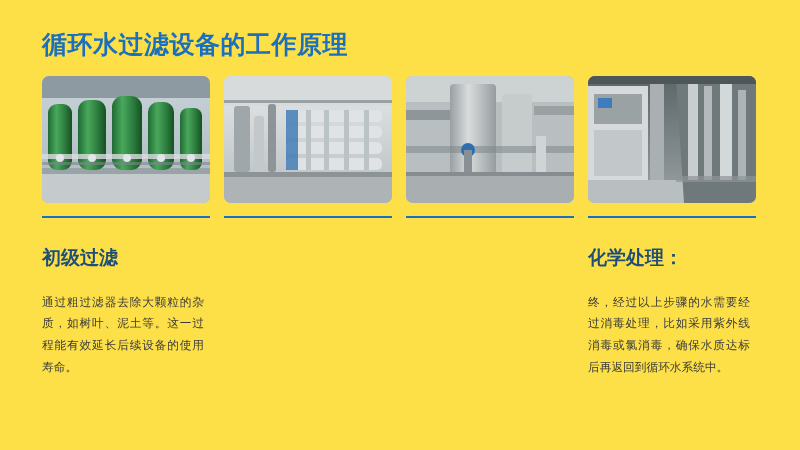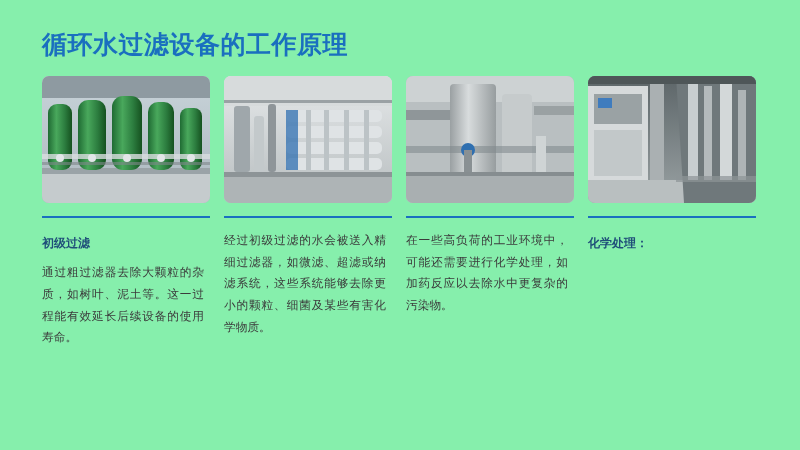--- a/index.html
+++ b/index.html
@@ -10,21 +10,21 @@
     width: 800px;
     height: 450px;
     background: #ffffff;
     font-family: "Liberation Sans", "DejaVu Sans", sans-serif;
     overflow: hidden;
   }
   .page {
     position: relative;
     width: 800px;
     height: 450px;
-    background: #86efac;
+    background: #fde047;
   }
   .title {
     position: absolute;
     left: 42px;
     top: 28px;
     font-size: 25px;
     font-weight: bold;
     color: #1a6fbf;
     letter-spacing: 0.5px;
     white-space: nowrap;
@@ -54,29 +54,29 @@
     width: 168px;
     height: 127px;
   }
   .divider {
     width: 168px;
     height: 2px;
     background: #1a6fbf;
     margin-top: 13px;
   }
   .card-title {
-    margin-top: 18px;
-    font-size: 12px;
+    margin-top: 29px;
+    font-size: 19px;
     font-weight: bold;
     color: #1f4e79;
     line-height: 1.2;
     white-space: nowrap;
   }
   .card-body {
-    margin-top: 11px;
+    margin-top: 21px;
     font-size: 11.7px;
     line-height: 1.85;
     color: #3b3b3b;
     text-align: justify;
     width: 162px;
   }
 </style>
 </head>
 <body>
 
@@ -150,21 +150,20 @@
             <rect x="120" y="34" width="5" height="60" fill="#bcc3c6"></rect>
             <rect x="140" y="34" width="5" height="60" fill="#bcc3c6"></rect>
           </g>
           <rect x="10" y="30" width="16" height="66" rx="3" fill="#9fa7ab"></rect>
           <rect x="30" y="40" width="10" height="56" rx="3" fill="#c3c9cb"></rect>
           <rect x="44" y="28" width="8" height="68" rx="3" fill="#8e9599"></rect>
           <rect x="0" y="24" width="168" height="3" fill="#9aa1a4"></rect>
         </svg>
       </div>
       <div class="divider"></div>
-      <div class="card-body">经过初级过滤的水会被送入精细过滤器，如微滤、超滤或纳滤系统，这些系统能够去除更小的颗粒、细菌及某些有害化学物质。</div>
     </div>
 
     <div class="card">
       <div class="thumb">
         <svg viewBox="0 0 168 127" preserveAspectRatio="none">
           <defs>
             <linearGradient id="g3tank" x1="0" y1="0" x2="1" y2="0">
               <stop offset="0" stop-color="#9aa0a2"></stop>
                 <stop offset="0.4" stop-color="#d8dcdd"></stop>
               <stop offset="1" stop-color="#979d9f"></stop>
@@ -178,21 +177,20 @@
           <rect x="0" y="34" width="44" height="10" fill="#8f9699"></rect>
           <rect x="128" y="30" width="40" height="9" fill="#9aa1a3"></rect>
           <rect x="0" y="70" width="168" height="7" fill="#7e868a" opacity="0.55"></rect>
           <circle cx="62" cy="74" r="7" fill="#2f6fb0"></circle>
           <rect x="58" y="74" width="8" height="24" fill="#899093"></rect>
           <rect x="130" y="60" width="10" height="40" fill="#cfd4d5"></rect>
           <rect x="0" y="96" width="168" height="4" fill="#868d90"></rect>
         </svg>
       </div>
       <div class="divider"></div>
-      <div class="card-body">在一些高负荷的工业环境中，可能还需要进行化学处理，如加药反应以去除水中更复杂的污染物。</div>
     </div>
 
     <div class="card">
       <div class="thumb">
         <svg viewBox="0 0 168 127" preserveAspectRatio="none">
           <defs>
             <linearGradient id="g4bg" x1="0" y1="0" x2="0" y2="1">
               <stop offset="0" stop-color="#5c6568"></stop>
                 <stop offset="1" stop-color="#9aa2a4"></stop>
             </linearGradient>
@@ -208,16 +206,17 @@
           <rect x="116" y="10" width="8" height="94" fill="#b4babc"></rect>
           <rect x="132" y="4" width="12" height="100" fill="#d3d8d9"></rect>
           <rect x="150" y="14" width="8" height="90" fill="#aeb4b6"></rect>
           <rect x="10" y="22" width="14" height="10" fill="#3f7cbe"></rect>
           <rect x="0" y="0" width="168" height="8" fill="#4e5658"></rect>
           <rect x="88" y="100" width="80" height="6" fill="#8d9497" opacity="0.7"></rect>
         </svg>
       </div>
       <div class="divider"></div>
       <div class="card-title">化学处理：</div>
+      <div class="card-body">终，经过以上步骤的水需要经过消毒处理，比如采用紫外线消毒或氯消毒，确保水质达标后再返回到循环水系统中。</div>
     </div>
 
   </div>
 </div>
 
 </body></html>

